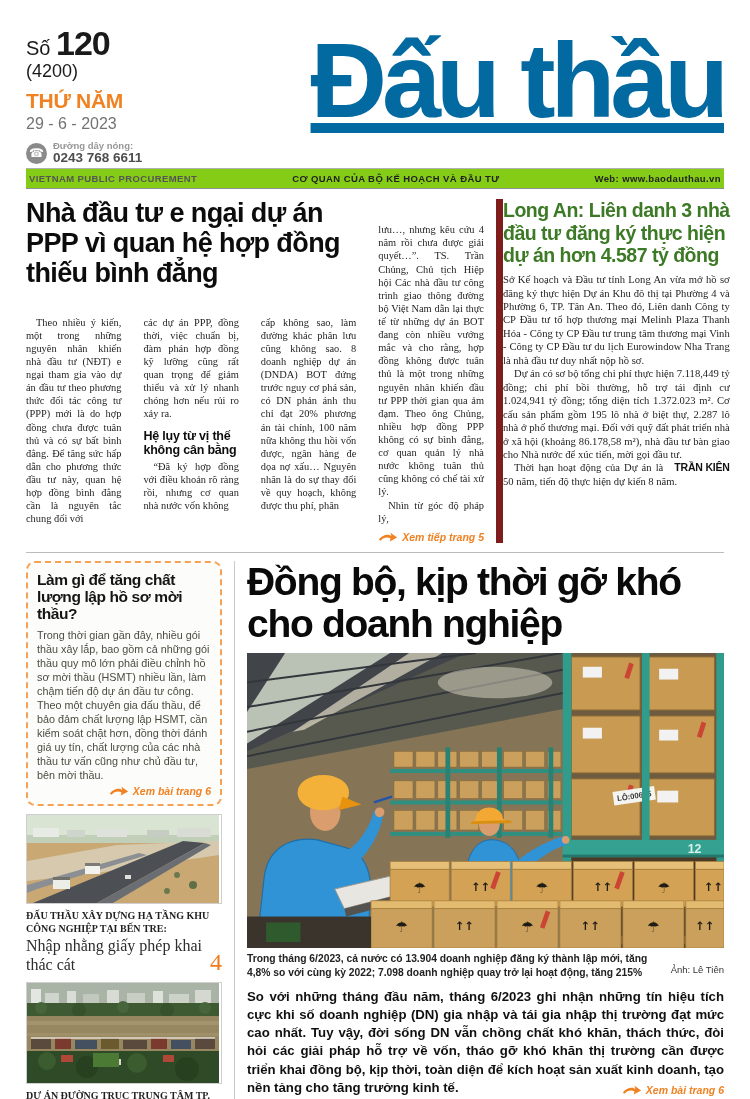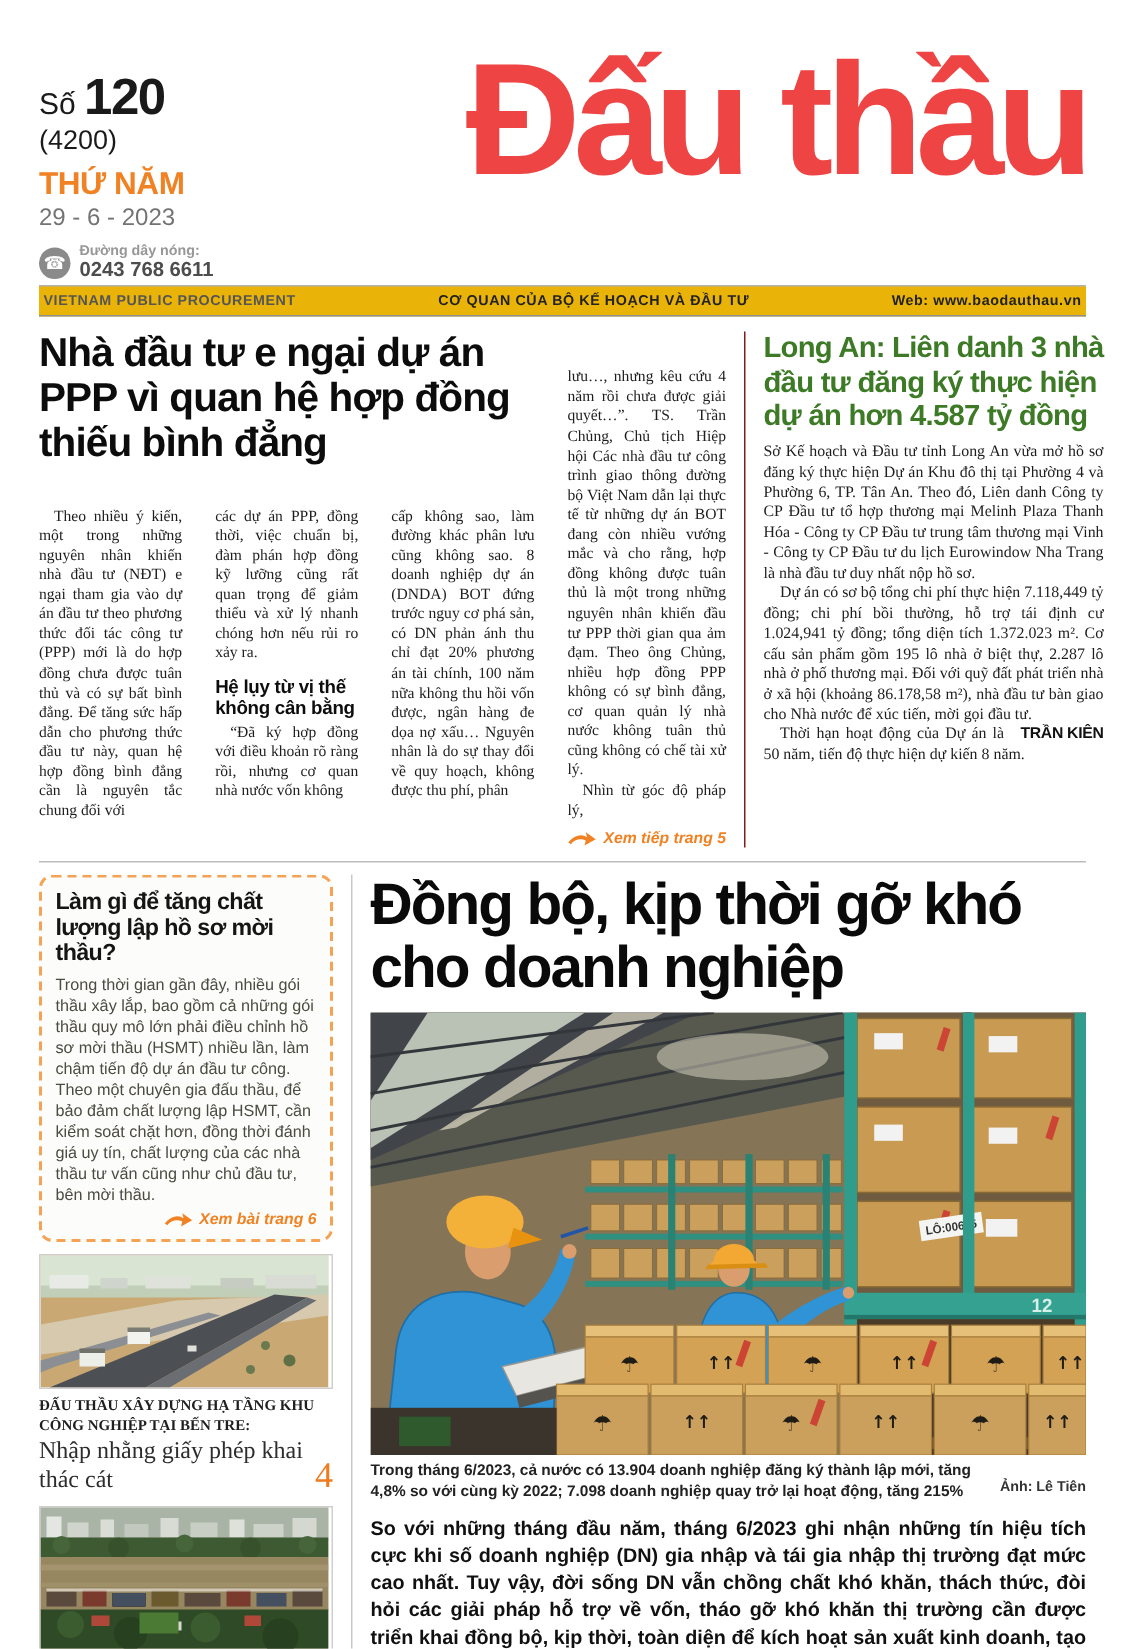--- a/index.html
+++ b/index.html
@@ -1,54 +1,54 @@
 <!DOCTYPE html>
 <html><head>
 <meta charset="utf-8">
 <style>
   html,body{margin:0;padding:0;background:#fff;}
   body{width:750px;height:1099px;overflow:hidden;font-family:"Liberation Sans",sans-serif;color:#111;}
   .page{padding:16px 26px 0;}
 
   
   .header{display:flex;align-items:flex-start;}
-  .issue-block{width:152px;padding-top:8px;flex:0 0 auto;margin-top:22px;}
+  .issue-block{width:152px;padding-top:8px;flex:0 0 auto;}
   .issue-line{font-size:20px;color:#1a1a1a;}
   .issue-label{font-weight:400;}
   .issue-number{font-size:34px;font-weight:800;letter-spacing:-1px;}
   .issue-paren{font-size:18px;margin-top:-2px;color:#1a1a1a;}
   .weekday{color:#f08223;font-weight:800;font-size:21px;margin-top:7px;letter-spacing:-.3px;}
   .date{font-size:16px;margin-top:2px;color:#737373;}
   .hotline{display:flex;gap:6px;margin-top:7px;align-items:center;}
   .phone-badge{width:21px;height:21px;border-radius:50%;background:#8a8a8a;color:#fff;font-size:12px;display:flex;align-items:center;justify-content:center;flex:0 0 auto;}
   .hotline-label{font-size:9.5px;color:#979797;font-weight:700;line-height:1.2;}
   .hotline-number{font-size:13.5px;color:#4d4d4d;font-weight:800;line-height:1.1;}
-  .masthead{flex:1;text-align:right;font-size:106px;font-weight:800;color:#ef4444;letter-spacing:-5px;line-height:1.22;white-space:nowrap;}
-
-  .infobar{display:flex;justify-content:space-between;align-items:center;border-top:1px solid #b2b2b2;border-bottom:1px solid #8f8f8f;background:#eab308;padding:4px 3px;font-size:9.5px;font-weight:700;color:#555;letter-spacing:.4px;margin-top:2px;}
+  .masthead{flex:1;text-align:right;font-size:106px;font-weight:800;color:#0369a1;letter-spacing:-5px;line-height:1.22;white-space:nowrap;text-decoration:underline;}
+
+  .infobar{display:flex;justify-content:space-between;align-items:center;border-top:1px solid #b2b2b2;border-bottom:1px solid #8f8f8f;background:#84cc16;padding:4px 3px;font-size:9.5px;font-weight:700;color:#555;letter-spacing:.4px;margin-top:2px;}
   .infobar .center{color:#222;}
   .infobar .right{color:#222;}
 
   
   .top-section{display:flex;margin-top:10px;}
   .lead{width:458px;flex:0 0 auto;display:grid;grid-template-columns:repeat(4,1fr);column-gap:22px;grid-template-areas:"h h h d" "a b c d";}
   .lead-headline{grid-area:h;font-size:27px;font-weight:800;letter-spacing:-.6px;line-height:1.1;color:#0c0c0c;}
   .lead-headline span{display:block;white-space:nowrap;}
   .colA{grid-area:a}.colB{grid-area:b}.colC{grid-area:c}
   .colD{grid-area:d;display:flex;flex-direction:column;padding-top:24px;}
   .body-serif{font-family:"Liberation Serif",serif;font-size:10.4px;line-height:1.26;text-align:justify;color:#1d1d1d;margin-top:10px;text-indent:10px;}
   .colC .body-serif,.colD .body-serif{text-indent:0;}
   .colD .body-serif{margin-top:0;}
   .colD .cont{ text-indent:10px; margin-top:0;}
   .subhead{font-size:12.5px;font-weight:800;line-height:1.12;margin:8px 0 3px;letter-spacing:-.2px;color:#0d0d0d;}
   .jumplink{color:#f08223;font-style:italic;font-size:10.5px;font-weight:600;display:inline-flex;align-items:center;gap:4px;white-space:nowrap;}
   .colD .jumplink{margin-top:auto;align-self:flex-end;padding-top:6px;}
   .arrow{width:20px;height:10px;flex:0 0 auto;}
 
-  .longan{flex:1;border-left:1px solid #7f1d1d;margin-left:12px;padding-left:12px;}
+  .longan{flex:1;border-left:7px solid #7f1d1d;margin-left:12px;}
   .longan-headline{color:#3c7a26;font-size:19.5px;font-weight:800;line-height:1.16;letter-spacing:-.5px;}
   .longan-headline span{display:block;white-space:nowrap;}
   .longan p{font-family:"Liberation Serif",serif;font-size:10.6px;line-height:1.27;text-align:justify;color:#1d1d1d;margin:6px 0 0;}
   .longan p.ind{text-indent:11px;margin-top:0;}
   .byline{float:right;font-weight:800;font-size:10.5px;font-family:"Liberation Sans",sans-serif;color:#111;letter-spacing:-.2px;}
 
   .rule{border-top:1px solid #bcbcbc;margin:9px 0 0;}
 
   
   .bottom-section{display:flex;margin-top:8px;}
@@ -65,21 +65,21 @@
   .teaser-item{margin-top:5px;}
   .kicker{font-family:"Liberation Serif",serif;font-weight:700;font-size:10px;line-height:1.3;color:#1f1f1f;}
   .teaser-row{display:flex;align-items:flex-end;margin-top:2px;}
   .teaser-title{flex:1;font-family:"Liberation Serif",serif;font-size:16px;line-height:1.15;color:#2d2d2d;}
   .page-num{font-family:"Liberation Serif",serif;font-size:24px;color:#f07b1e;margin-left:6px;line-height:1;align-self:flex-end;}
 
   .feature-headline{font-size:39px;font-weight:800;letter-spacing:-1.3px;line-height:1.08;color:#0a0a0a;}
   .feature-headline span{display:block;white-space:nowrap;}
   .feature-photo{margin-top:8px;line-height:0;}
   .photo-caption{font-size:10.3px;font-weight:700;line-height:1.35;color:#222;margin-top:4px;display:flow-root;}
-  .credit{float:right;font-weight:700;font-size:9.5px;color:#333;margin-left:10px;margin-top:12px;}
+  .credit{float:right;font-weight:400;font-size:9.5px;color:#333;margin-left:10px;margin-top:12px;}
   .standfirst{font-size:13.2px;font-weight:700;line-height:1.38;text-align:justify;margin-top:8px;color:#101010;}
   .standfirst .jumplink{float:right;margin-top:4px;}
 </style>
 </head>
 <body>
 
 <div class="page">
 
   <div class="header">
     <div class="issue-block">

